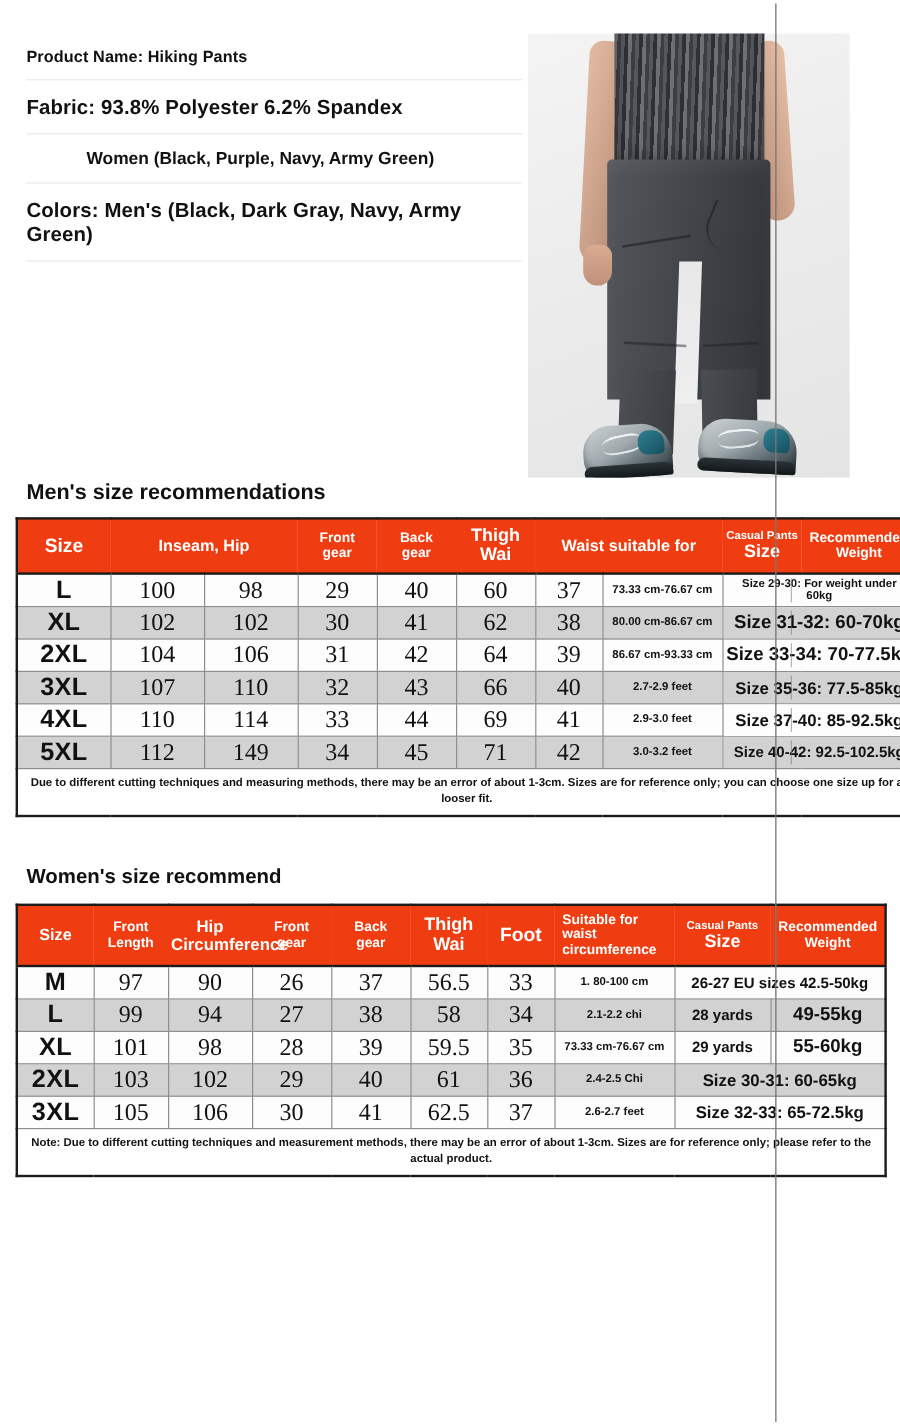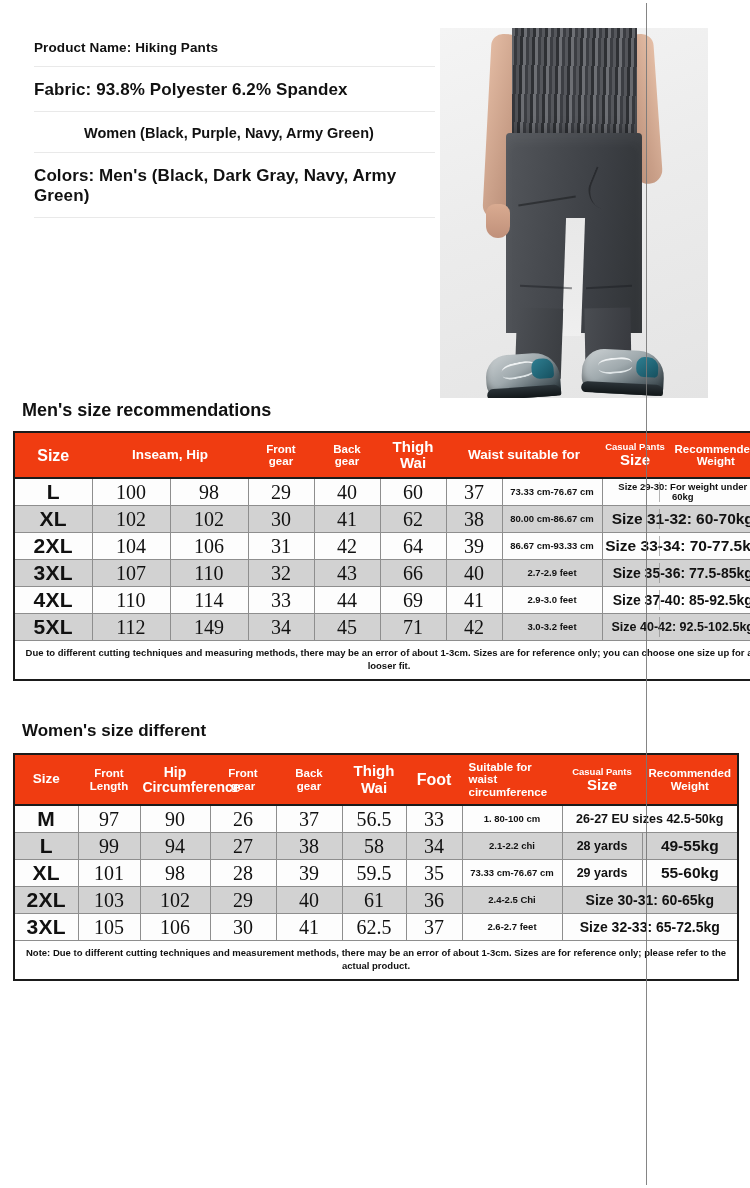--- a/index.html
+++ b/index.html
@@ -20,21 +20,20 @@
     padding:0;
   }
   .specs {
     width:435px;
     padding:40px 0 0 22px;
   }
   .spec-row {
     border-bottom:1px solid #e9e9e9;
     padding:0 0 11px 0;
     margin-bottom:13px;
-    margin-left:12px;
   }
   .spec-row:last-child { border-bottom:1px solid #e9e9e9; }
   .spec-small { font-size:13.5px; font-weight:bold; letter-spacing:.1px; }
   .spec-big   { font-size:17px; font-weight:bold; letter-spacing:.1px; }
   .spec-indent{ font-size:14.5px; font-weight:bold; padding-left:50px; }
 
   .photo-wrap {
     width:300px;
     padding-top:28px;
     padding-left:5px;
@@ -351,21 +350,21 @@
         </tr>
         <tr>
           <td class="note" colspan="10">Due to different cutting techniques and measuring methods, there may be an error of about 1-3cm. Sizes are for reference only; you can choose one size up for a looser fit.</td>
         </tr>
       </tbody>
   </table>
 </div>
 
 <div class="gap"></div>
 
-<div class="sec-title women">Women's size different</div>
+<div class="sec-title women">Women's size recommend</div>
 
 <div class="tbl-wrap">
   <table class="size">
     <colgroup>
       <col style="width:64px">
         <col style="width:62px">
         <col style="width:70px">
       <col style="width:66px">
         <col style="width:66px">
         <col style="width:64px">

